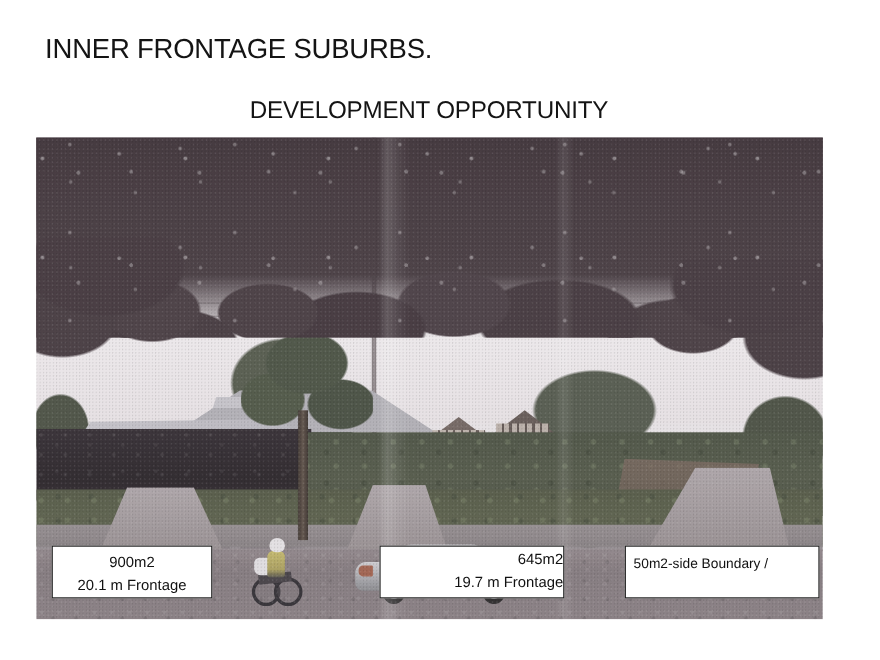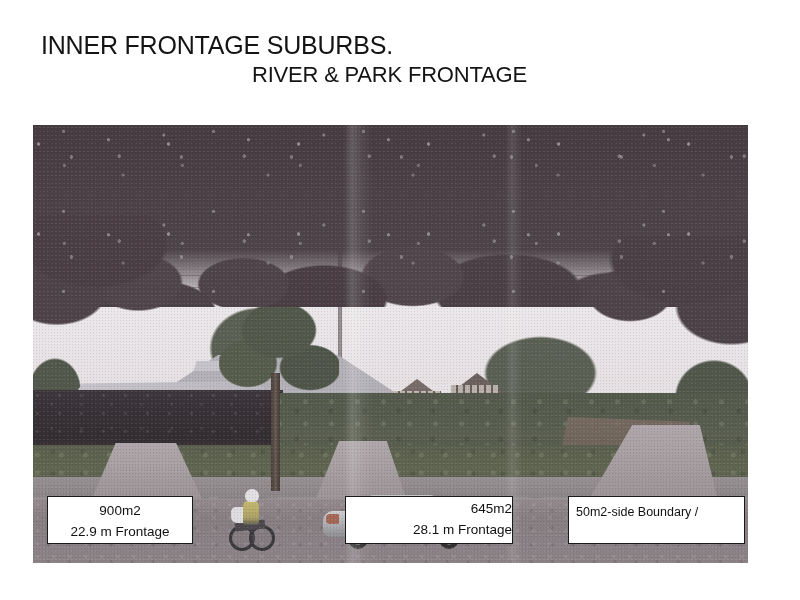--- a/index.html
+++ b/index.html
@@ -546,21 +546,21 @@
     padding: 5px 0 0 7px;
     font-size: 12.5px;
     line-height: 1.65;
   }
 </style>
 </head>
 <body>
 
 <div id="title-block">
   <div class="title-line" id="title-line-1">INNER FRONTAGE SUBURBS.</div>
-  <div class="title-line" id="title-line-2">RIVER &amp; PARK FRONTAGE</div>
+  <div class="title-line" id="title-line-3">DEVELOPMENT OPPORTUNITY</div>
 </div>
 
 <div id="photo">
   <div id="photo-inner">
 
     <div class="sky"></div>
 
     <div class="pole"></div>
     <div class="wire" style="top:150px"></div>
     <div class="wire" style="top:162px"></div>
@@ -645,23 +645,23 @@
     <div class="canopy-speck"></div>
 
     <div class="photo-cast"></div>
     <div class="scan-bands"></div>
     <div class="photo-grain"></div>
   </div>
 </div>
 
 <div class="caption-box" id="caption-box-1">
   <div class="cap-line">900m2</div>
-  <div class="cap-line">22.9 m Frontage</div>
+  <div class="cap-line">20.1 m Frontage</div>
 </div>
 
 <div class="caption-box" id="caption-box-2">
   <div class="cap-line">645m2</div>
-  <div class="cap-line">28.1 m Frontage</div>
+  <div class="cap-line">19.7 m Frontage</div>
 </div>
 
 <div class="caption-box" id="caption-box-3">
   <div class="cap-line">50m2-side Boundary /</div>
 </div>
 
 </body></html>

